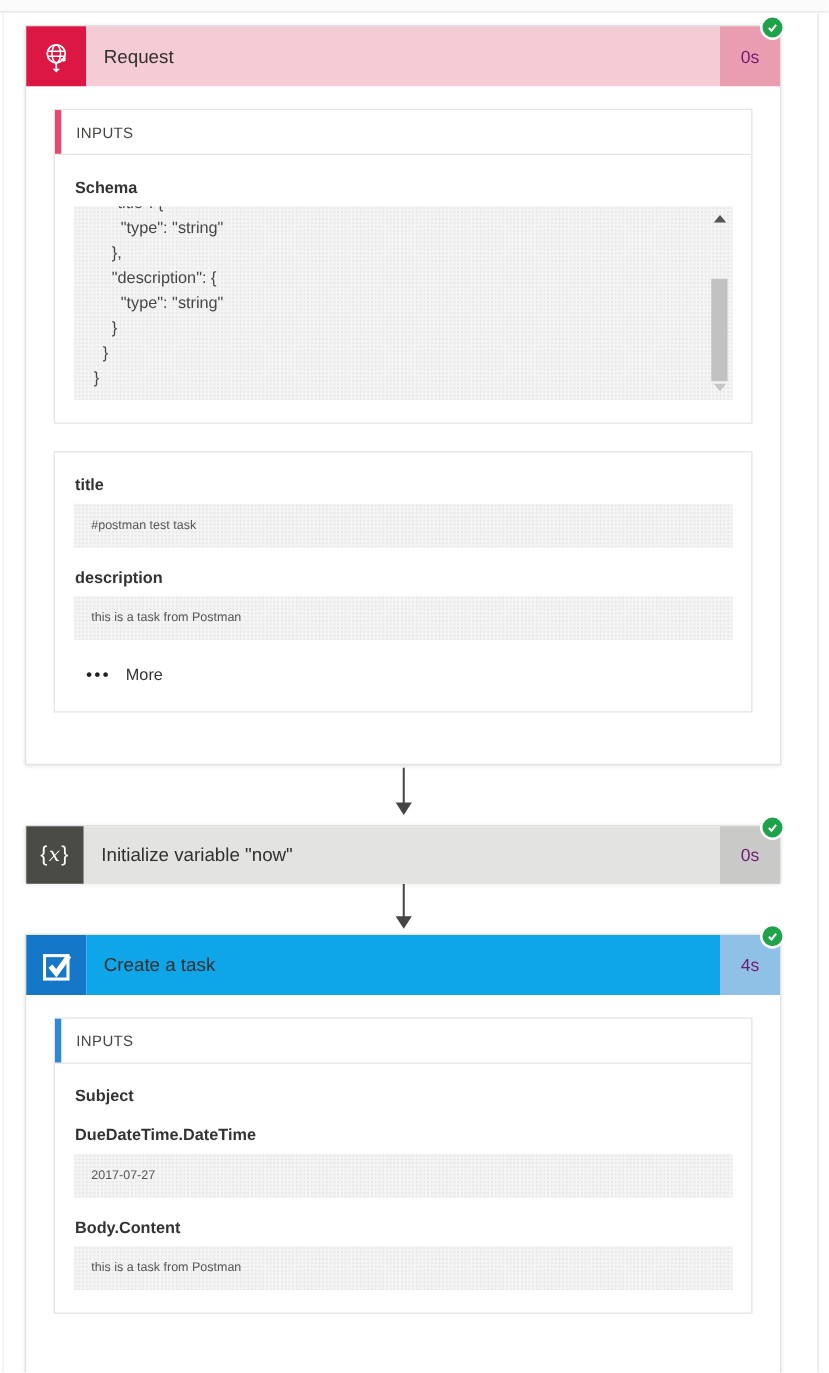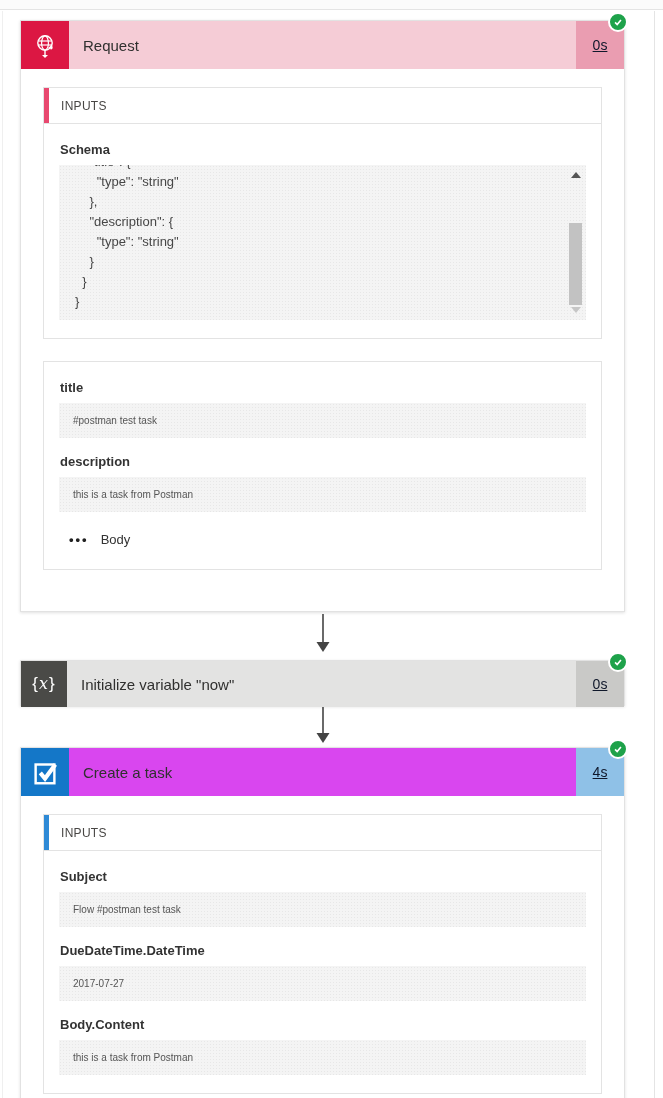--- a/index.html
+++ b/index.html
@@ -20,30 +20,30 @@
   .card-request { top:20px; height:592px; }
   .card-init { top:660px; height:46px; }
   .card-create { top:747px; height:360px; }
 
   .step-header { display:flex; align-items:stretch; position:relative; }
   .h48 { height:48px; }
   .h46 { height:46px; }
   .icon-box { width:48px; flex:0 0 48px; display:flex; align-items:center; justify-content:center; }
   .h46 .icon-box { width:46px; flex:0 0 46px; }
   .title-area { flex:1; display:flex; align-items:center; padding-left:14px; font-size:15px; color:#30302f; }
-  .duration-box { width:48px; flex:0 0 48px; display:flex; align-items:center; justify-content:center; font-size:14px; color:#0f172a;text-decoration:underline; }
+  .duration-box { width:48px; flex:0 0 48px; display:flex; align-items:center; justify-content:center; font-size:14px; color:#701a75; }
 
   .req-icon-bg { background:#dc1743; }
   .req-title-bg { background:#f5ccd6; }
   .req-dur-bg { background:#ea9db1; }
   .init-icon-bg { background:#4a4a47; }
   .init-title-bg { background:#e3e3e2; }
   .init-dur-bg { background:#c9c9c7; }
   .task-icon-bg { background:#1477c8; }
-  .task-title-bg { background:#d946ef; }
+  .task-title-bg { background:#0ea5e9; }
   .task-dur-bg { background:#8fc1e7; }
 
   .badge {
     position:absolute; top:-9px; right:-4px; width:20px; height:20px; border-radius:50%;
     background:#1ea24a; border:2px solid #fff; display:flex; align-items:center; justify-content:center;
     z-index:3;
   }
 
   .card-body { padding:18px 22px 16px 22px; }
 
@@ -152,21 +152,21 @@
       </div>
 
       <div class="panel">
         <div class="panel-body">
           <div class="field-label first">title</div>
           <div class="field-value">#postman test task</div>
           <div class="field-label">description</div>
           <div class="field-value">this is a task from Postman</div>
           <div class="more-row">
             <span class="more-dots">•••</span>
-            <span class="more-text">Body</span>
+            <span class="more-text">More</span>
           </div>
         </div>
       </div>
     </div>
   </div>
 
   <div class="connector" style="top:614px;">
     <svg width="28" height="40" viewBox="0 0 28 40">
       <line x1="14" y1="0" x2="14" y2="31" stroke="#444" stroke-width="1.6"></line>
       <path d="M7.5 28 L20.5 28 L14 38 Z" fill="#444"></path>
@@ -213,21 +213,20 @@
     </div>
 
     <div class="card-body">
       <div class="panel">
         <div class="panel-header">
           <div class="accent-bar accent-blue"></div>
           <span class="panel-title">INPUTS</span>
         </div>
         <div class="panel-body">
           <div class="field-label first">Subject</div>
-          <div class="field-value">Flow #postman test task</div>
           <div class="field-label">DueDateTime.DateTime</div>
           <div class="field-value">2017-07-27</div>
           <div class="field-label">Body.Content</div>
           <div class="field-value">this is a task from Postman</div>
         </div>
       </div>
     </div>
   </div>
 </div>
 

